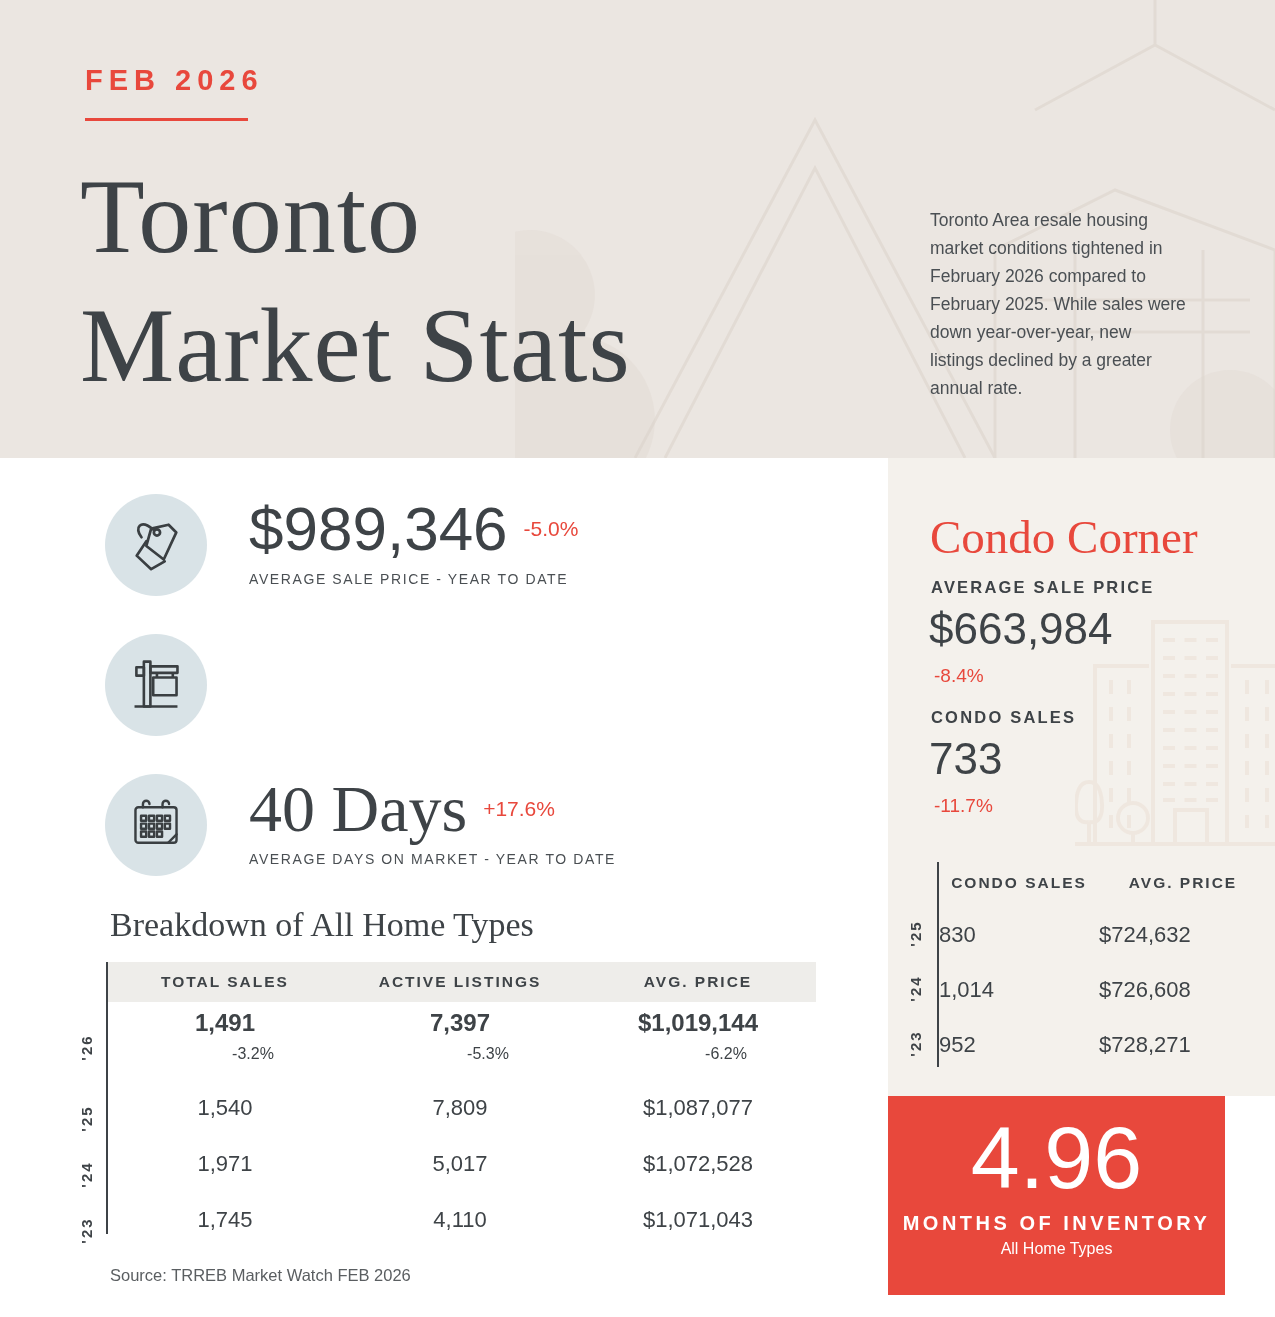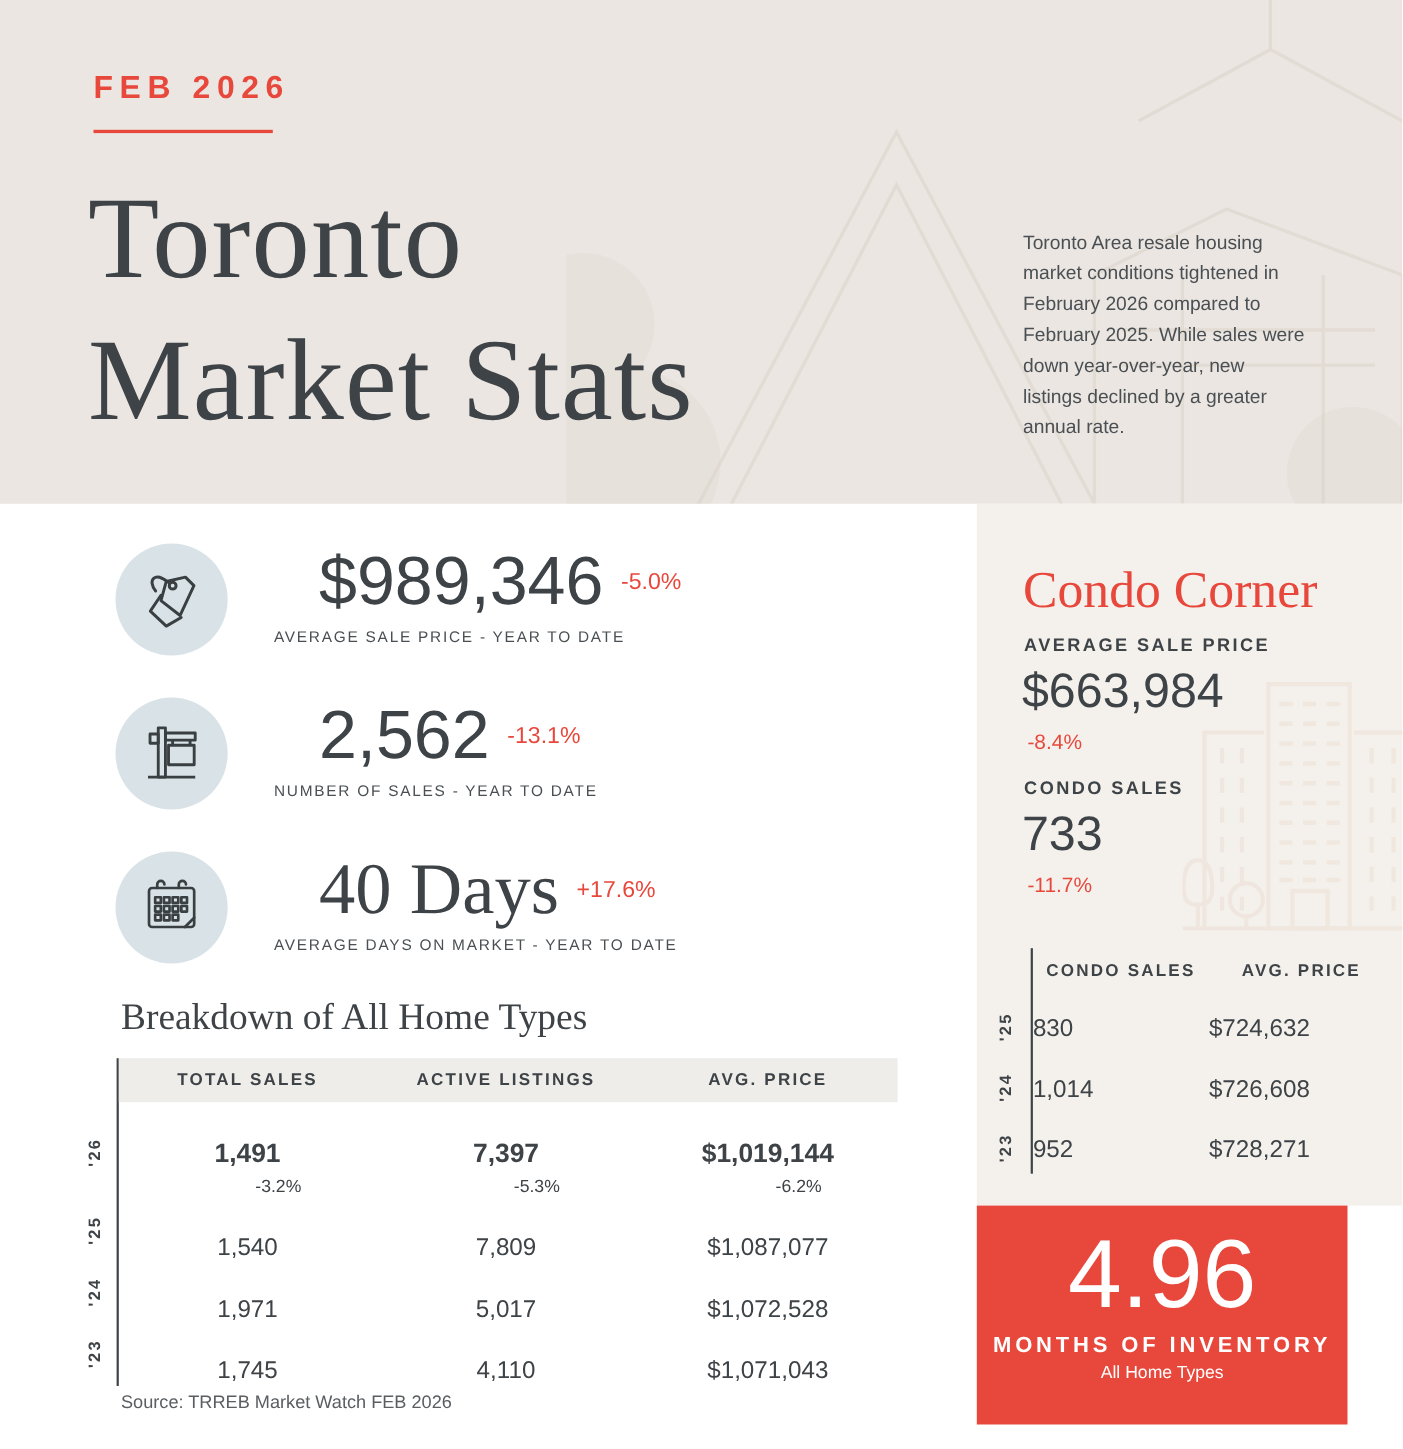--- a/index.html
+++ b/index.html
@@ -26,35 +26,35 @@
               font-weight:400;font-size:106px;line-height:1.22;color:var(--ink);letter-spacing:1px;}
   .main-title span{display:block;}
   .intro{position:absolute;left:930px;top:206px;width:256px;font-size:17.5px;line-height:1.6;color:var(--ink-soft);}
 
   
   .stats{position:absolute;left:105px;top:494px;}
   .stat-row{display:flex;align-items:flex-start;margin-bottom:38px;}
   .stat-icon{width:102px;height:102px;border-radius:50%;background:var(--circle);
              display:flex;align-items:center;justify-content:center;flex:0 0 102px;}
   .stat-body{margin-left:42px;padding-top:1px;}
-  .stat-line{display:flex;align-items:center;line-height:68px;margin-left:41px;}
+  .stat-line{display:flex;align-items:center;line-height:68px;}
   .stat-value{font-size:62px;color:var(--ink);}
   .stat-value.serif{font-family:"Liberation Serif", serif;font-size:66px;}
   .stat-change{margin-left:16px;font-size:21px;color:var(--red);}
   .stat-label{margin-top:8px;font-size:14px;letter-spacing:1.6px;color:var(--ink-soft);font-weight:500;}
 
   
   .breakdown-title{position:absolute;left:110px;top:906px;font-family:"Liberation Serif", serif;
                    font-weight:400;font-size:34px;color:var(--ink);}
   .btable{position:absolute;left:106px;top:962px;width:710px;border-left:2px solid var(--ink);}
   .thead{display:grid;grid-template-columns:234px 236px 240px;height:40px;background:var(--band);
          align-items:center;text-align:center;font-weight:700;font-size:15.5px;
          letter-spacing:2px;color:var(--ink);}
   .trow{display:grid;grid-template-columns:234px 236px 240px;text-align:center;color:var(--ink);}
-  .trow.main{margin-top:34px;font-weight:700;font-size:24px;line-height:26px;}
+  .trow.main{margin-top:8px;font-weight:700;font-size:24px;line-height:26px;}
   .trow.pct{margin-top:7px;font-size:16px;line-height:21px;padding-left:28px;}
   .trow.reg{margin-top:32px;font-size:22px;line-height:24px;}
   .btable .pad-bottom{height:2px;}
   .year-label{position:absolute;width:48px;text-align:center;font-weight:700;font-size:15px;
               letter-spacing:2px;color:var(--ink);transform:rotate(-90deg);transform-origin:center;}
   .source{position:absolute;left:110px;top:1266px;font-size:16.5px;color:#5A5E61;}
 
   
   .condo-panel{position:absolute;left:888px;top:458px;width:417px;height:638px;
                background:var(--cream);overflow:hidden;}
@@ -136,27 +136,20 @@
       <div class="stat-icon">
         <svg width="56" height="58" viewBox="0 0 60 60" fill="none" stroke="#3A3F42" stroke-width="2.8" stroke-linejoin="round">
           <rect x="17" y="5" width="7" height="48"></rect>
           <rect x="9" y="11" width="8" height="9"></rect>
           <rect x="24" y="10" width="29" height="7"></rect>
           <line x1="31" y1="17" x2="31" y2="22"></line>
           <line x1="48" y1="17" x2="48" y2="22"></line>
           <rect x="27" y="22" width="25" height="19"></rect>
           <line x1="7" y1="53" x2="53" y2="53"></line>
         </svg>
-      </div>
-      <div class="stat-body">
-        <div class="stat-line">
-          <span class="stat-value">2,562</span>
-          <span class="stat-change">-13.1%</span>
-        </div>
-        <div class="stat-label">NUMBER OF SALES - YEAR TO DATE</div>
       </div>
     </div>
 
     <div class="stat-row">
       <div class="stat-icon">
         <svg width="56" height="56" viewBox="0 0 60 60" fill="none" stroke="#3A3F42" stroke-width="2.6" stroke-linejoin="round" stroke-linecap="round">
           <rect x="8" y="11" width="44" height="38" rx="3"></rect>
           <path d="M16 11 v-3.5 a3.5 3.5 0 0 1 7 0"></path>
           <path d="M37 11 v-3.5 a3.5 3.5 0 0 1 7 0"></path>
           <rect x="14" y="20" width="5.5" height="5.5"></rect>

